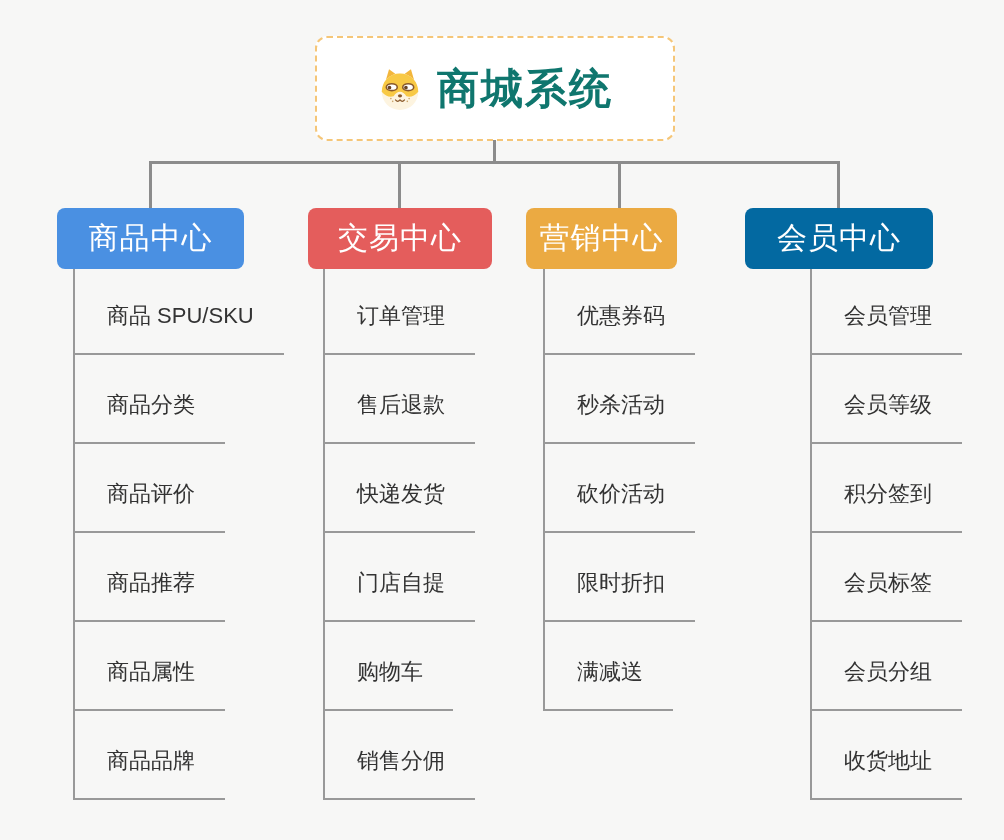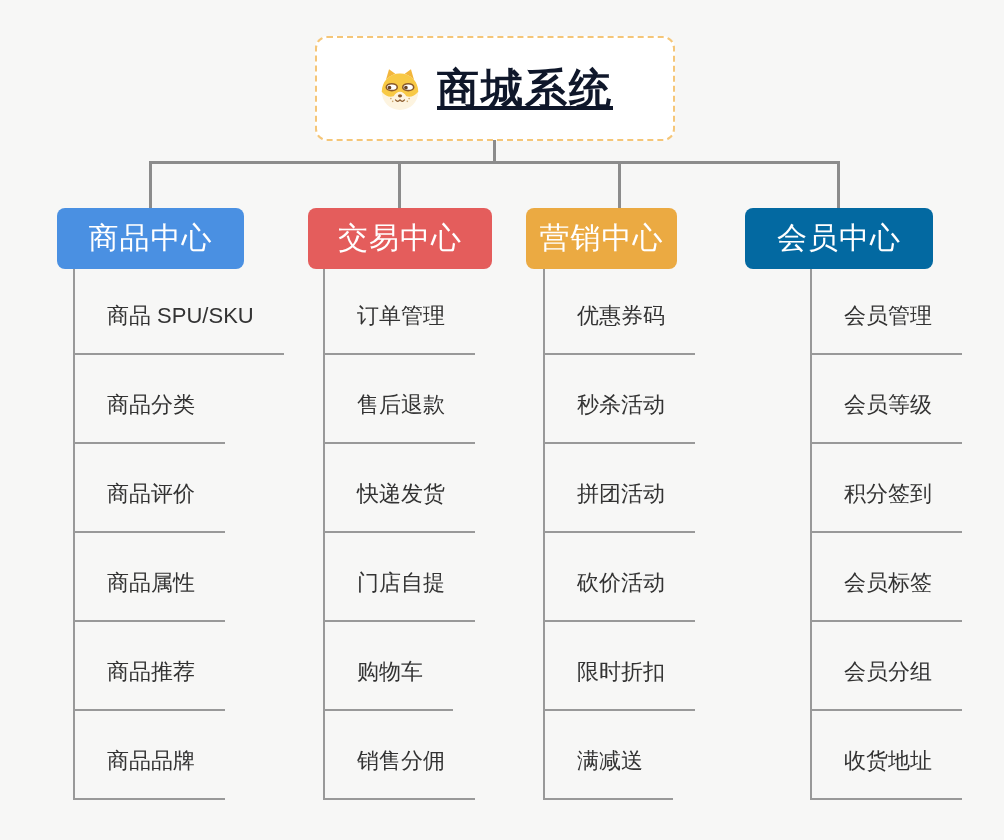--- a/index.html
+++ b/index.html
@@ -69,21 +69,21 @@
       <ellipse cx="68" cy="42" rx="12" ry="7.5" fill="#fff" stroke="#8a5a2b" stroke-width="3.5"></ellipse>
       <circle cx="27" cy="43" r="4" fill="#6b4423"></circle>
       <circle cx="63" cy="43" r="4" fill="#6b4423"></circle>
       <ellipse cx="50" cy="61" rx="4.5" ry="3.5" fill="#8a5a2b"></ellipse>
       <path d="M40 70 Q45 76 50 70 Q55 76 60 70" fill="none" stroke="#8a5a2b" stroke-width="2.5" stroke-linecap="round"></path>
       <circle cx="30" cy="67" r="1.8" fill="#c9a36a"></circle>
       <circle cx="34" cy="73" r="1.8" fill="#c9a36a"></circle>
       <circle cx="70" cy="67" r="1.8" fill="#c9a36a"></circle>
       <circle cx="66" cy="73" r="1.8" fill="#c9a36a"></circle>
     </svg>
-    <span class="root-title" style="color: #0f172a; text-decoration: underline;">商城系统</span>
+    <span class="root-title" style="color: #0f766e;">商城系统</span>
   </div>
 
   <div class="line" id="stem" style="background-color: rgb(140, 140, 140);"></div>
   <div class="line" id="bus" style="background-color: rgb(140, 140, 140);"></div>
   <div class="line" id="drop1" style="background-color: rgb(140, 140, 140);"></div>
   <div class="line" id="drop2" style="background-color: rgb(140, 140, 140);"></div>
   <div class="line" id="drop3" style="background-color: rgb(140, 140, 140);"></div>
   <div class="line" id="drop4" style="background-color: rgb(140, 140, 140);"></div>
 
   <div class="branch-box" id="bb1" style="background-color: rgb(74, 144, 226);">
@@ -96,38 +96,37 @@
     <span>营销中心</span>
   </div>
   <div class="branch-box" id="bb4" style="background-color: #0369a1;">
     <span>会员中心</span>
   </div>
 
   <ul class="branch-items" id="bi1" style="border-left-color: rgb(153, 153, 153);">
     <li>商品 SPU/SKU</li>
     <li>商品分类</li>
     <li>商品评价</li>
+    <li>商品推荐</li>
     <li>商品属性</li>
-    <li>商品推荐</li>
     <li>商品品牌</li>
   </ul>
 
   <ul class="branch-items" id="bi2" style="border-left-color: rgb(153, 153, 153);">
     <li>订单管理</li>
     <li>售后退款</li>
     <li>快递发货</li>
     <li>门店自提</li>
     <li>购物车</li>
     <li>销售分佣</li>
   </ul>
 
   <ul class="branch-items" id="bi3" style="border-left-color: rgb(153, 153, 153);">
     <li>优惠券码</li>
     <li>秒杀活动</li>
-    <li>拼团活动</li>
     <li>砍价活动</li>
     <li>限时折扣</li>
     <li>满减送</li>
   </ul>
 
   <ul class="branch-items" id="bi4" style="border-left-color: rgb(153, 153, 153); margin-left: 48px;">
     <li>会员管理</li>
     <li>会员等级</li>
     <li>积分签到</li>
     <li>会员标签</li>

